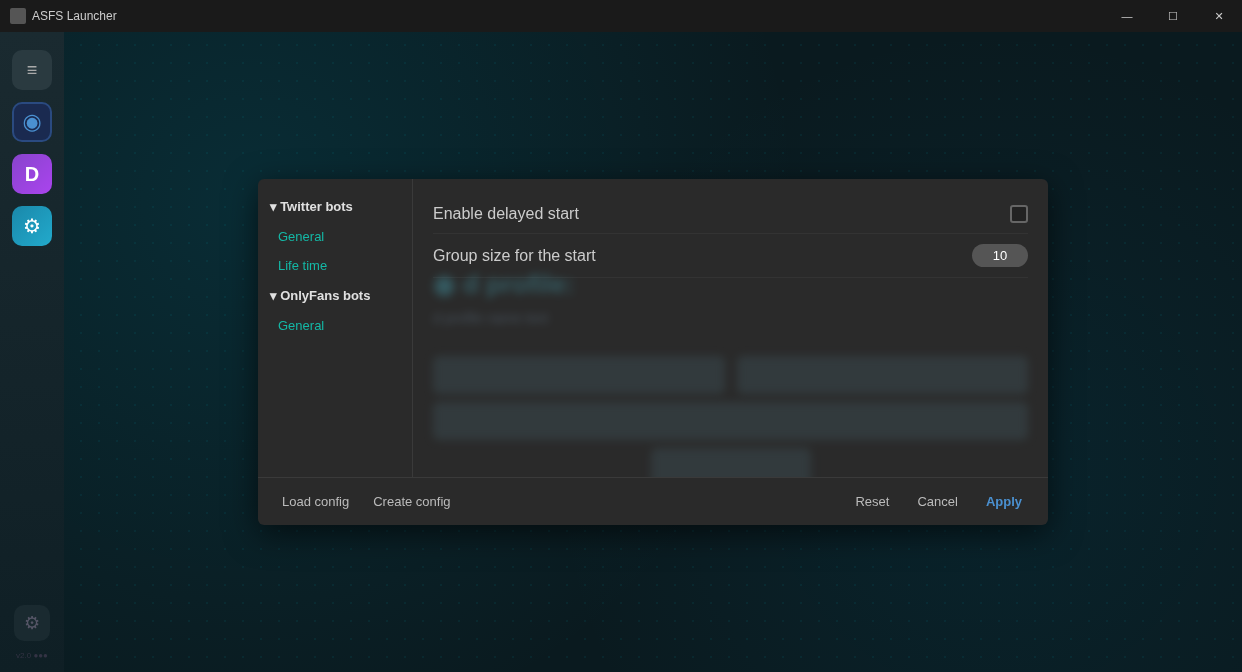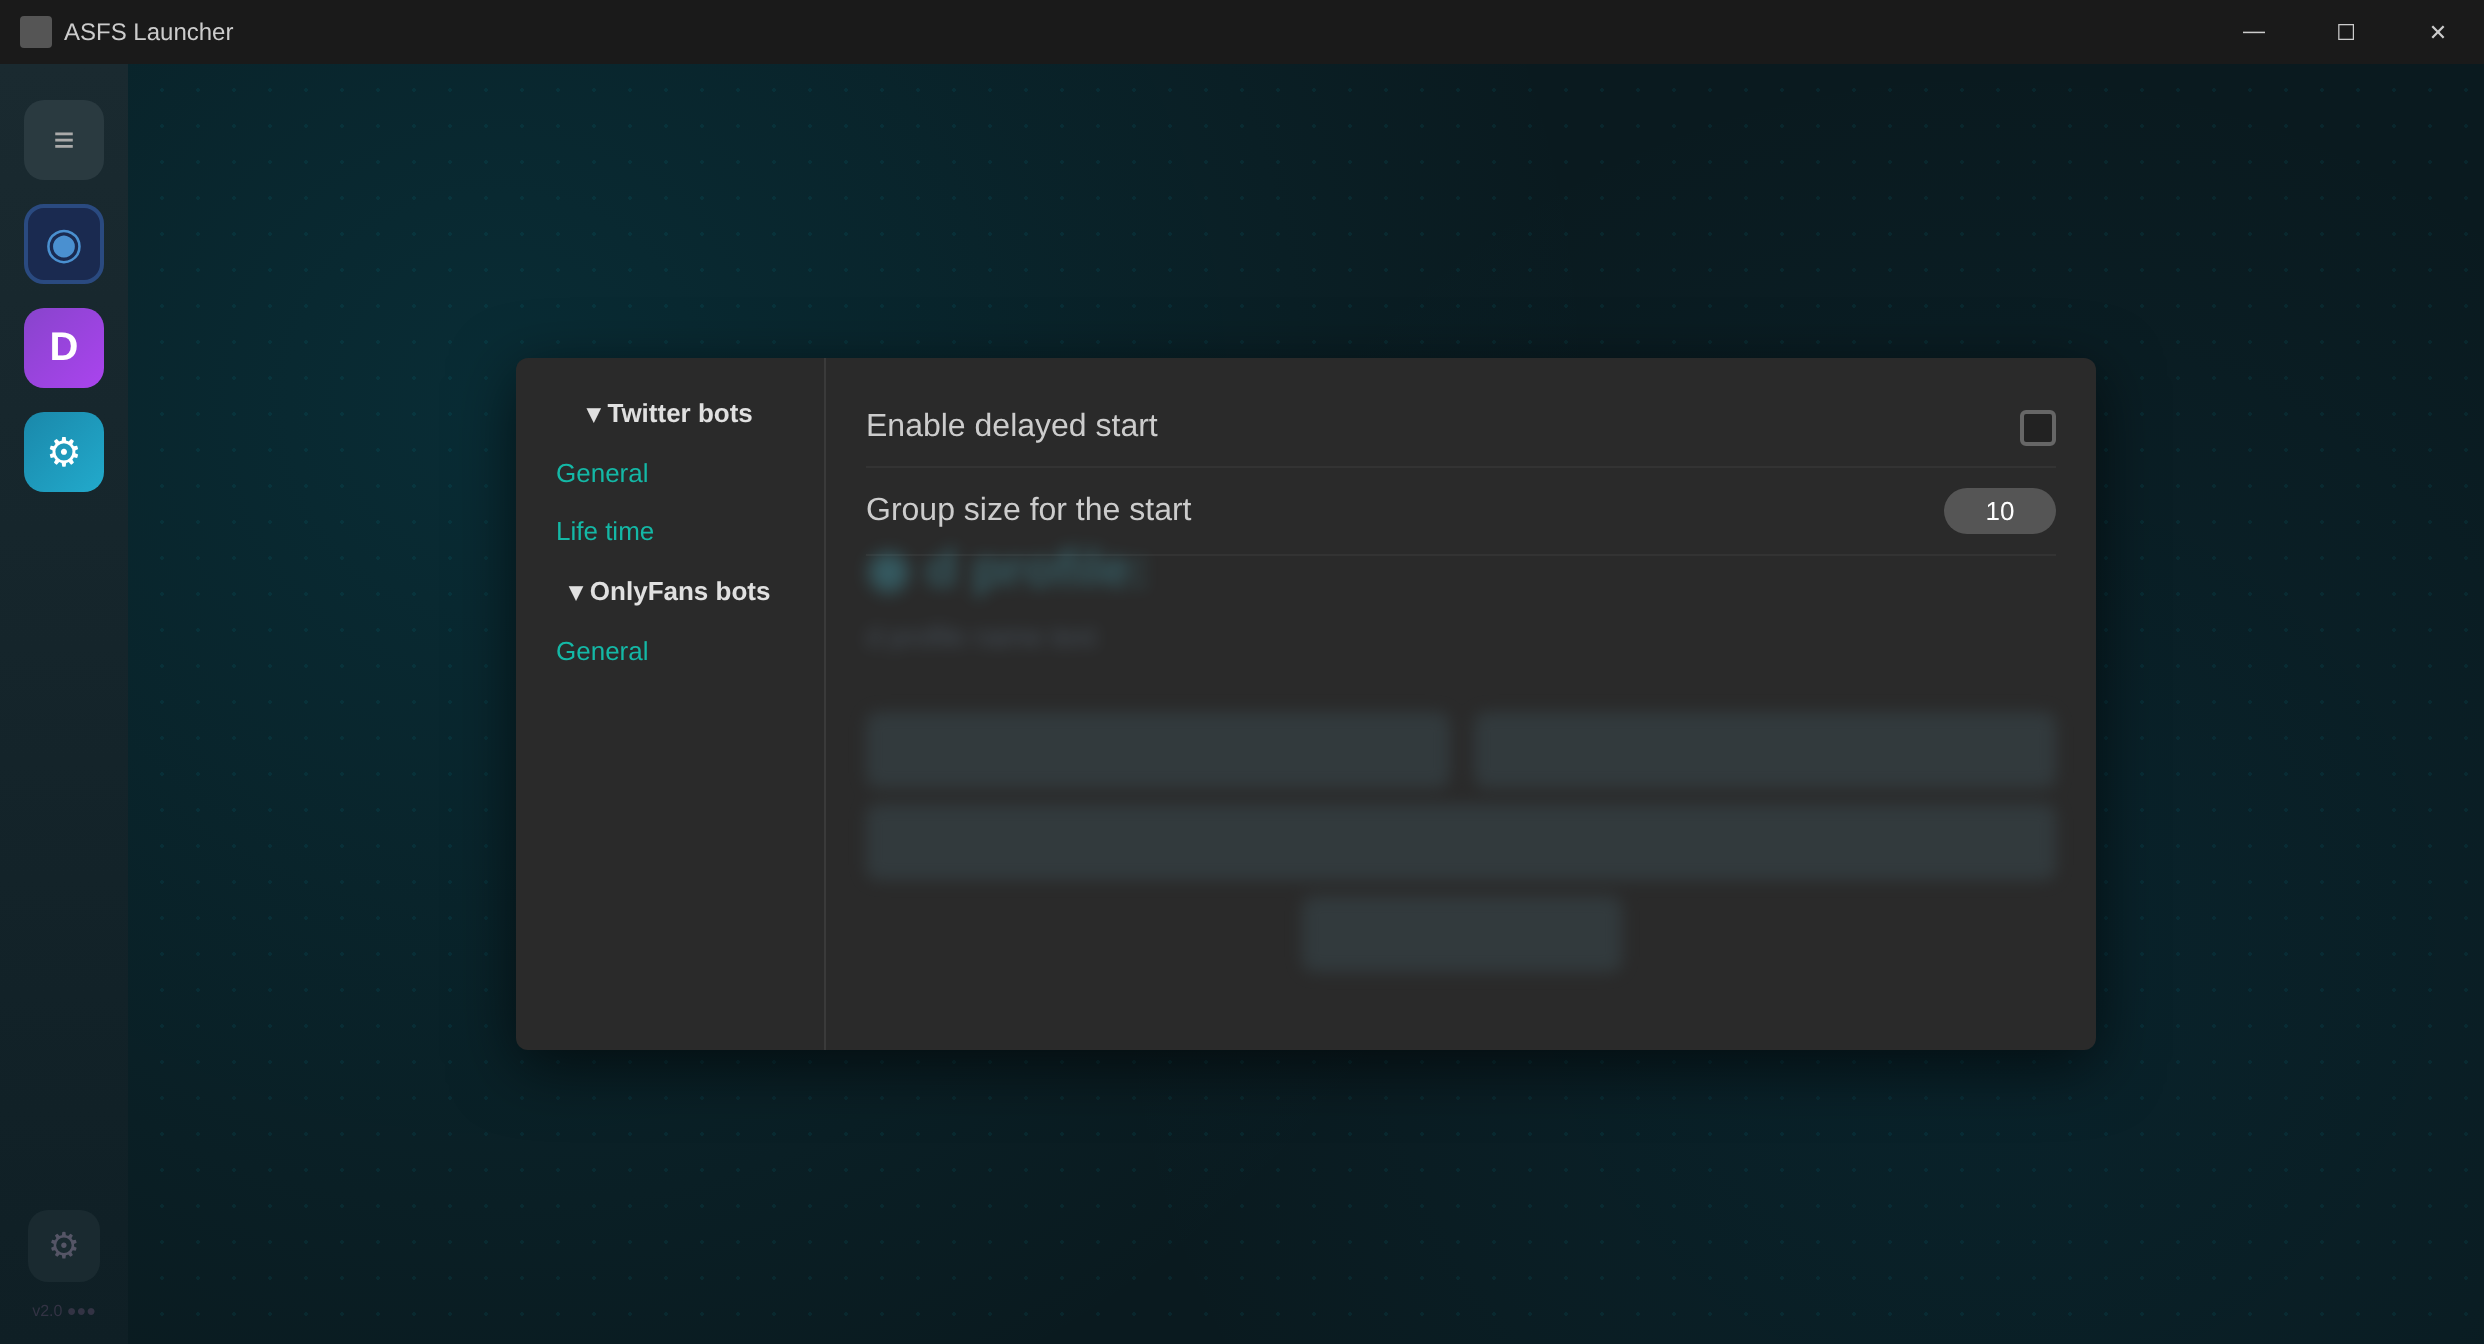--- a/index.html
+++ b/index.html
@@ -1,15 +1,15 @@
 <!DOCTYPE html>
 <html><head>
   <meta charset="utf-8">
   <style>
-    * { margin: 0; padding: 0; box-sizing: border-box; justify-content: center; }
+    * { margin: 0; padding: 0; box-sizing: border-box; }
     body {
       width: 1242px;
       height: 672px;
       background: #0a1a1f;
       font-family: 'Segoe UI', sans-serif;
       overflow: hidden;
       position: relative;
     }
 
     
@@ -404,16 +404,24 @@
             <div class="blurred-btn"></div>
             <div class="blurred-btn"></div>
           </div>
           <div class="blurred-block" style="margin-top:8px;"></div>
           <div class="blurred-block" style="margin-top:8px; margin-left:auto; margin-right:auto; width:160px;"></div>
         </div>
 
       </div>
     </div>
 
+    <div class="dialog-footer">
+      <button class="footer-btn">Load config</button>
+      <button class="footer-btn">Create config</button>
+      <div class="footer-spacer"></div>
+      <button class="footer-action-btn">Reset</button>
+      <button class="footer-action-btn">Cancel</button>
+      <button class="footer-apply-btn">Apply</button>
+    </div>
 
   </div>
 
 </div>
 
 </body></html>

